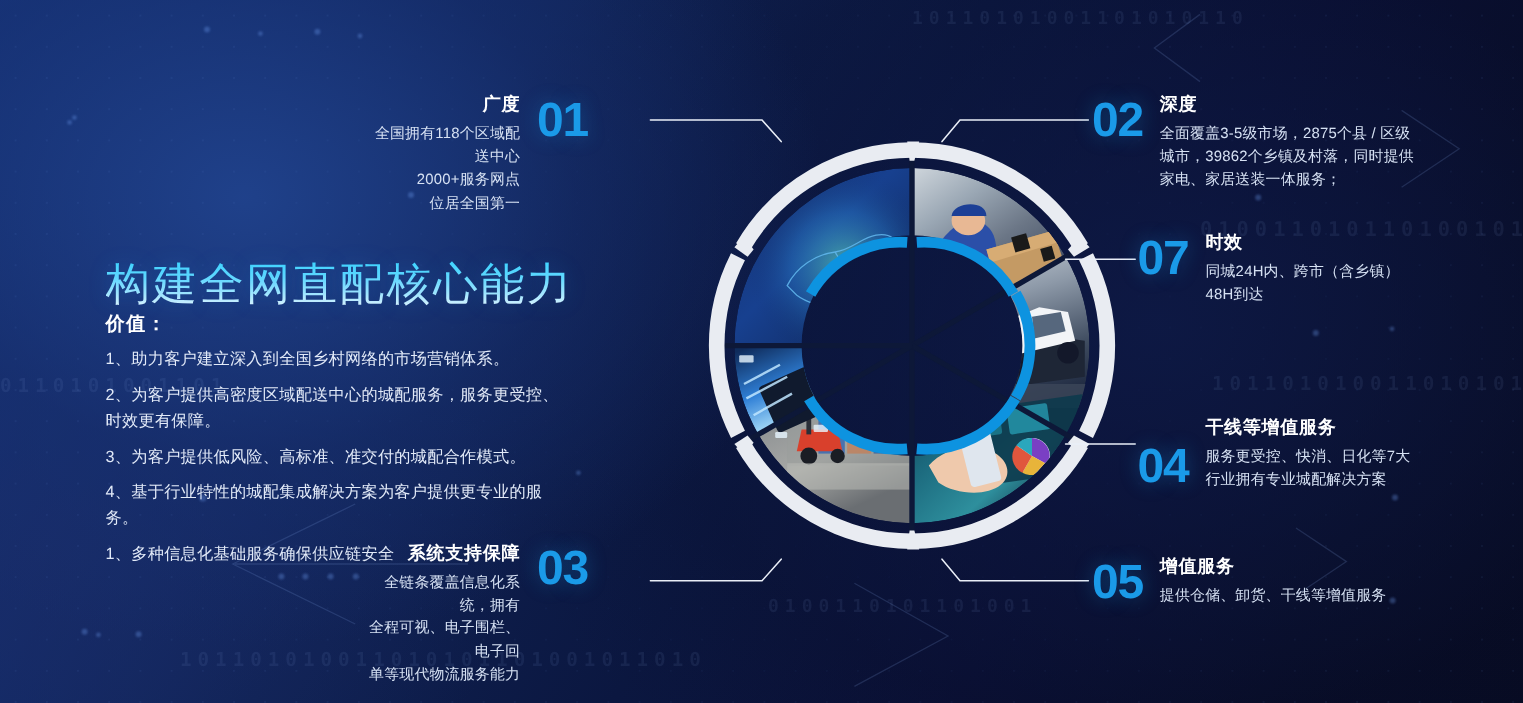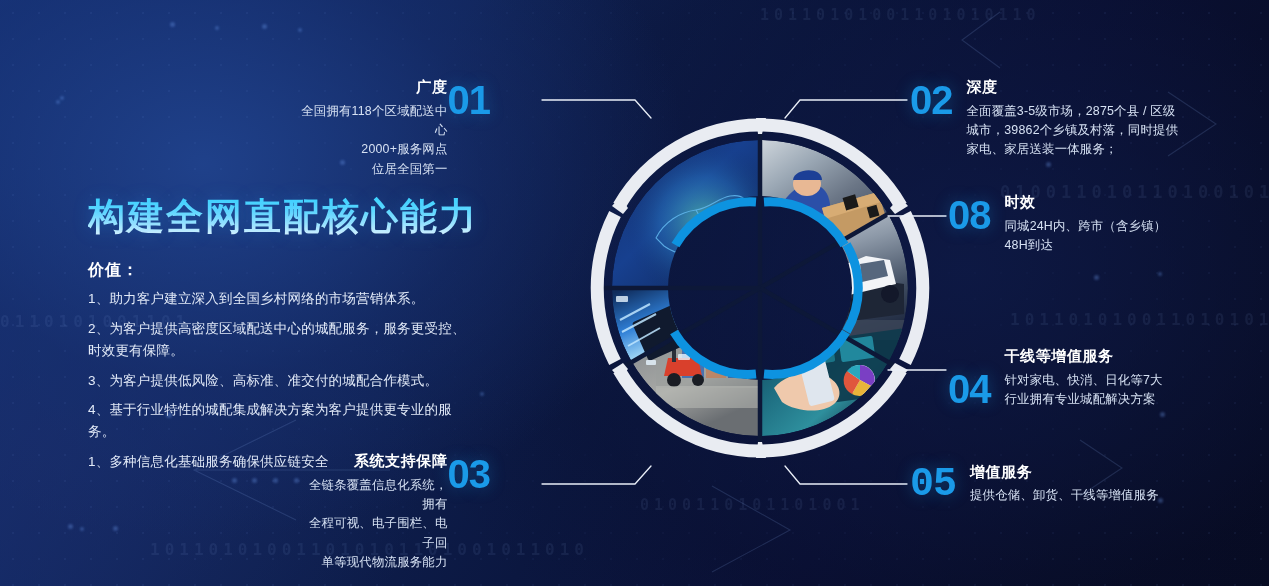--- a/index.html
+++ b/index.html
@@ -31,22 +31,22 @@
     color:rgba(150,185,245,.085);
     letter-spacing:5px;
     white-space:nowrap;
     font-weight:700;
     user-select:none;
   }
   .glow-dot{position:absolute;border-radius:50%;background:rgba(120,170,255,.30);filter:blur(1px);}
 
   
   .headline{
-    position:absolute;left:88px;top:192px;
-    font-size:37px;font-weight:700;letter-spacing:2px;
+    position:absolute;left:88px;top:212px;
+    font-size:37px;font-weight:400;letter-spacing:2px;
     background:linear-gradient(180deg,#2fd3ff 0%,#63dcff 38%,#eaf8ff 92%);
     -webkit-background-clip:text;background-clip:text;color:transparent;
     text-shadow:0 0 18px rgba(40,160,255,.25);
   }
   .value-head{
     position:absolute;left:88px;top:260px;
     font-size:16px;font-weight:700;color:#ffffff;letter-spacing:1px;
   }
   .value-list{position:absolute;left:88px;top:288px;width:380px;}
   .value-item{
@@ -68,21 +68,21 @@
   
   .callout{position:absolute;}
   .callout .num{
     font-size:40px;font-weight:700;color:#1a9ae8;line-height:1;
     letter-spacing:-1px;
     text-shadow:0 0 16px rgba(26,154,232,.35);
   }
   .callout .c-title{font-size:15px;font-weight:700;color:#ffffff;margin-bottom:5px;letter-spacing:.6px;}
   .callout .c-body{font-size:12.4px;line-height:1.55;color:#d6e1f3;letter-spacing:.2px;}
   .callout.right{display:flex;align-items:flex-start;gap:14px;}
-  .callout.left{display:flex;align-items:flex-start;}
+  .callout.left{display:flex;align-items:flex-start;gap:14px;}
   .callout.left .c-text{text-align:right;}
 </style>
 </head>
 <body>
 
 <div id="slide">
 
   <div class="bg-layer dots"></div>
 
   <div class="bg-layer">
@@ -353,38 +353,38 @@
     <div class="num" style="margin-top:2px;">02</div>
     <div class="c-text">
       <div class="c-title">深度</div>
       <div class="c-body" style="white-space:pre-line;">全面覆盖3-5级市场，2875个县 / 区级
 城市，39862个乡镇及村落，同时提供
 家电、家居送装一体服务；</div>
     </div>
   </div>
 
   <div class="callout right" style="left:948px;top:193px;width:270px;">
-    <div class="num" style="margin-top:2px;">08</div>
+    <div class="num" style="margin-top:2px;">07</div>
     <div class="c-text">
       <div class="c-title">时效</div>
       <div class="c-body" style="white-space:pre-line;">同城24H内、跨市（含乡镇）
 48H到达</div>
     </div>
   </div>
 
   <div class="callout right" style="left:948px;top:347px;width:270px;align-items:flex-end;">
     <div class="num" style="margin-top:2px;">04</div>
     <div class="c-text">
       <div class="c-title">干线等增值服务</div>
-      <div class="c-body" style="white-space:pre-line;">针对家电、快消、日化等7大
+      <div class="c-body" style="white-space:pre-line;">服务更受控、快消、日化等7大
 行业拥有专业城配解决方案</div>
     </div>
   </div>
 
-  <div class="callout right" style="left:910px;top:463px;width:300px;font-family:Liberation Mono, monospace;">
+  <div class="callout right" style="left:910px;top:463px;width:300px;">
     <div class="num" style="margin-top:2px;">05</div>
     <div class="c-text">
       <div class="c-title">增值服务</div>
       <div class="c-body" style="white-space:pre-line;">提供仓储、卸货、干线等增值服务</div>
     </div>
   </div>
 
   <div class="callout left" style="left:300px;top:452px;width:190px;justify-content:flex-end;">
     <div class="c-text">
       <div class="c-title">系统支持保障</div>

